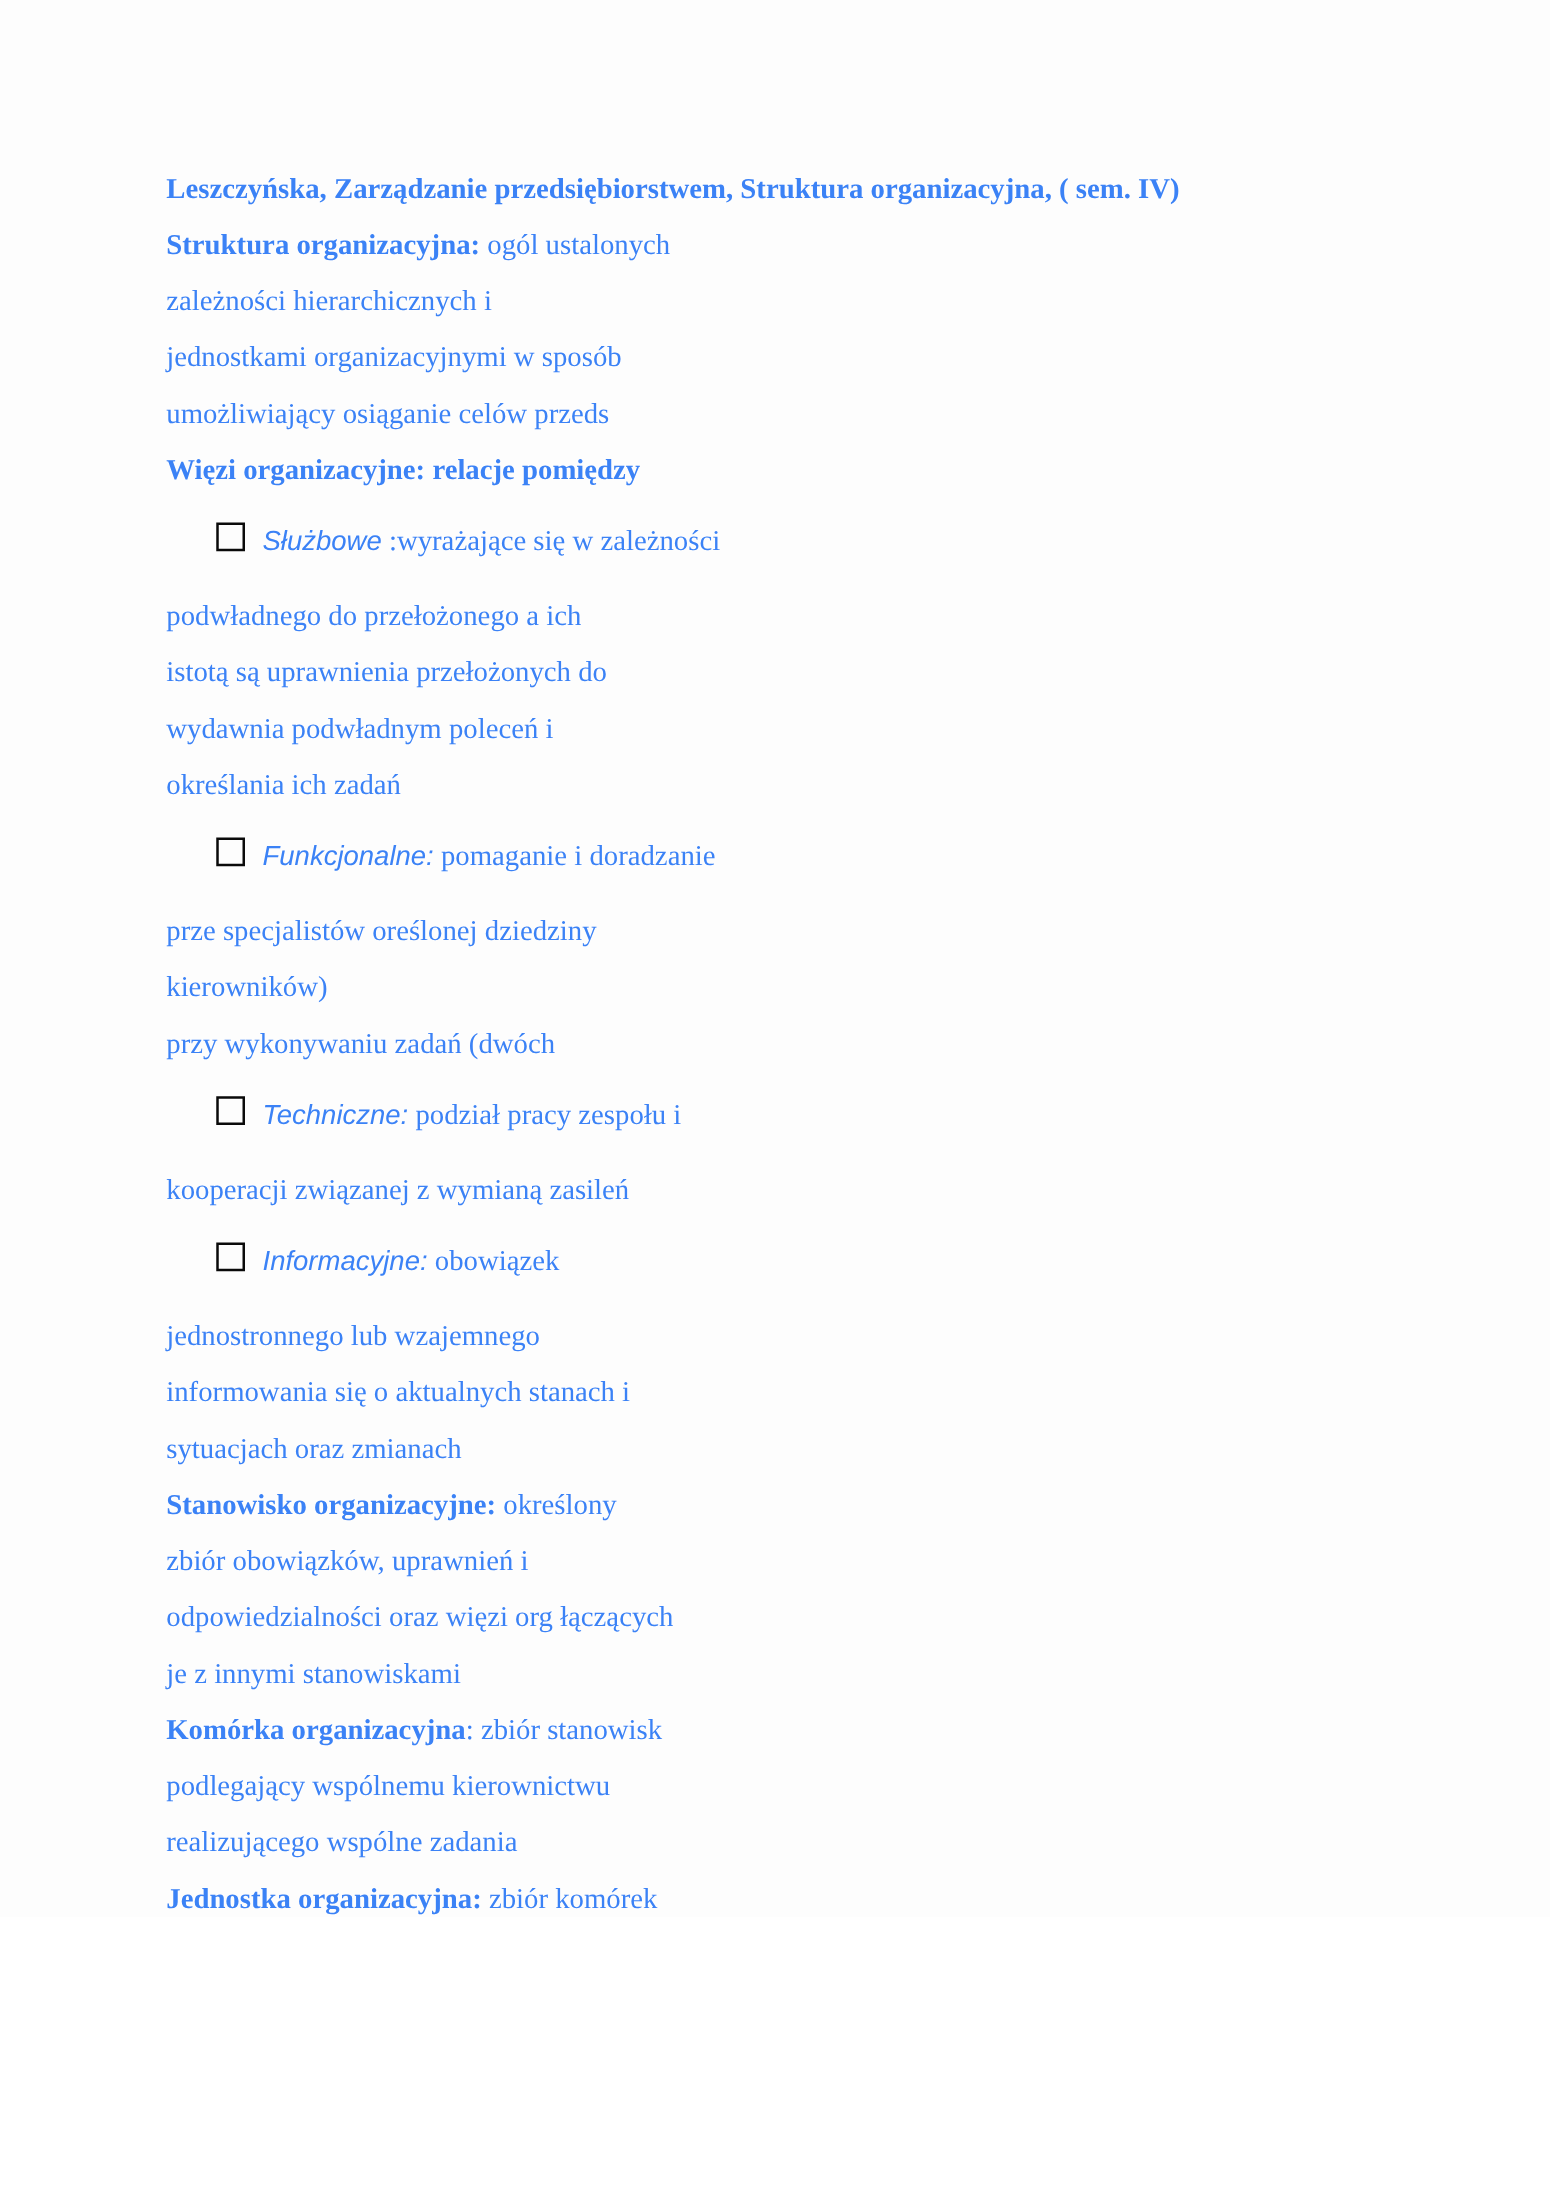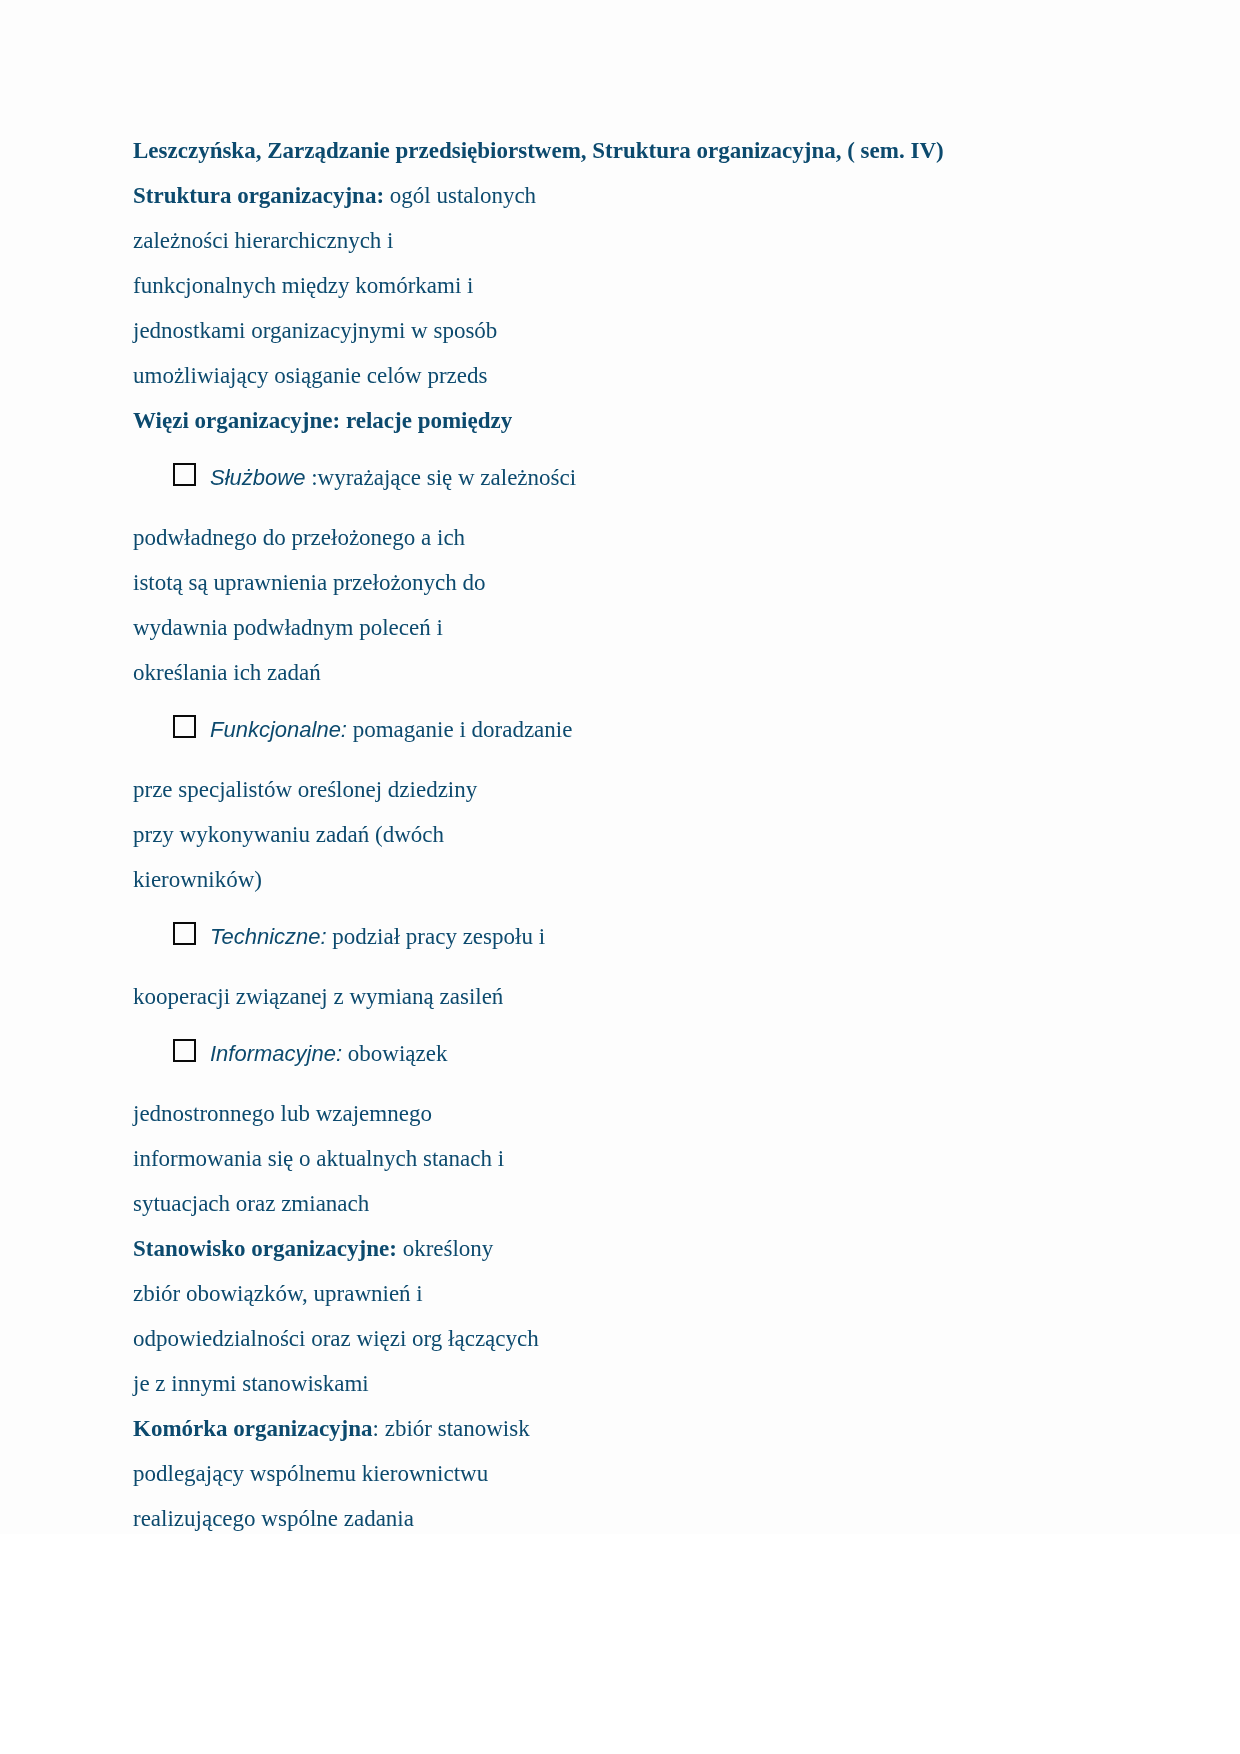--- a/index.html
+++ b/index.html
@@ -7,21 +7,21 @@
     padding: 0;
     background: #ffffff;
   }
   .page {
     position: relative;
     width: 1240px;
     height: 1534px;
     background: #fdfdfd;
     overflow: hidden;
     font-family: "Liberation Serif", serif;
-    color: #0c4a6e;
+    color: #3b82f6;
   }
   .content {
     position: absolute;
     top: 128px;
     left: 133px;
     width: 960px;
   }
   .line {
     line-height: 45px;
     min-height: 45px;
@@ -52,33 +52,32 @@
 </style>
 </head>
 <body>
 
 <div class="page">
   <div class="content">
 
   <div class="line"><span class="seg-b">Leszczyńska, Zarządzanie przedsiębiorstwem, Struktura organizacyjna, ( sem. IV)</span></div>
       <div class="line"><span class="seg-b">Struktura organizacyjna:</span><span class="seg-n"> ogól ustalonych</span></div>
       <div class="line"><span class="seg-n">zależności hierarchicznych i</span></div>
-      <div class="line"><span class="seg-n">funkcjonalnych między komórkami i</span></div>
       <div class="line"><span class="seg-n">jednostkami organizacyjnymi w sposób</span></div>
       <div class="line"><span class="seg-n">umożliwiający osiąganie celów przeds</span></div>
       <div class="line"><span class="seg-b">Więzi organizacyjne: relacje pomiędzy</span></div>
       <div class="line line--bullet"><span class="checkbox"></span><span class="seg-i">Służbowe</span><span class="seg-n"> :wyrażające się w zależności</span></div>
       <div class="line"><span class="seg-n">podwładnego do przełożonego a ich</span></div>
       <div class="line"><span class="seg-n">istotą są uprawnienia przełożonych do</span></div>
       <div class="line"><span class="seg-n">wydawnia podwładnym poleceń i</span></div>
       <div class="line"><span class="seg-n">określania ich zadań</span></div>
       <div class="line line--bullet"><span class="checkbox"></span><span class="seg-i">Funkcjonalne:</span><span class="seg-n"> pomaganie i doradzanie</span></div>
       <div class="line"><span class="seg-n">prze specjalistów oreślonej dziedziny</span></div>
+      <div class="line"><span class="seg-n">kierowników)</span></div>
       <div class="line"><span class="seg-n">przy wykonywaniu zadań (dwóch</span></div>
-      <div class="line"><span class="seg-n">kierowników)</span></div>
       <div class="line line--bullet"><span class="checkbox"></span><span class="seg-i">Techniczne:</span><span class="seg-n"> podział pracy zespołu i</span></div>
       <div class="line"><span class="seg-n">kooperacji związanej z wymianą zasileń</span></div>
       <div class="line line--bullet"><span class="checkbox"></span><span class="seg-i">Informacyjne:</span><span class="seg-n"> obowiązek</span></div>
       <div class="line"><span class="seg-n">jednostronnego lub wzajemnego</span></div>
       <div class="line"><span class="seg-n">informowania się o aktualnych stanach i</span></div>
       <div class="line"><span class="seg-n">sytuacjach oraz zmianach</span></div>
       <div class="line"><span class="seg-b">Stanowisko organizacyjne:</span><span class="seg-n"> określony</span></div>
       <div class="line"><span class="seg-n">zbiór obowiązków, uprawnień i</span></div>
       <div class="line"><span class="seg-n">odpowiedzialności oraz więzi org łączących</span></div>
       <div class="line"><span class="seg-n">je z innymi stanowiskami</span></div>

